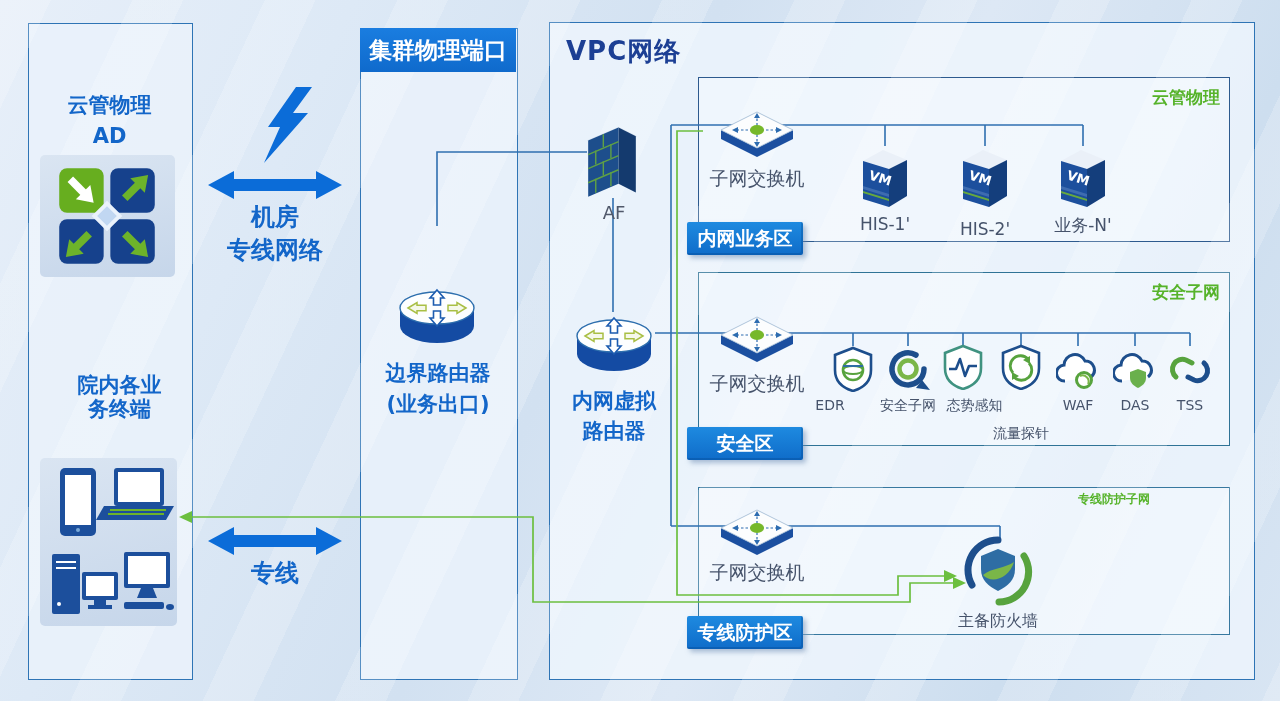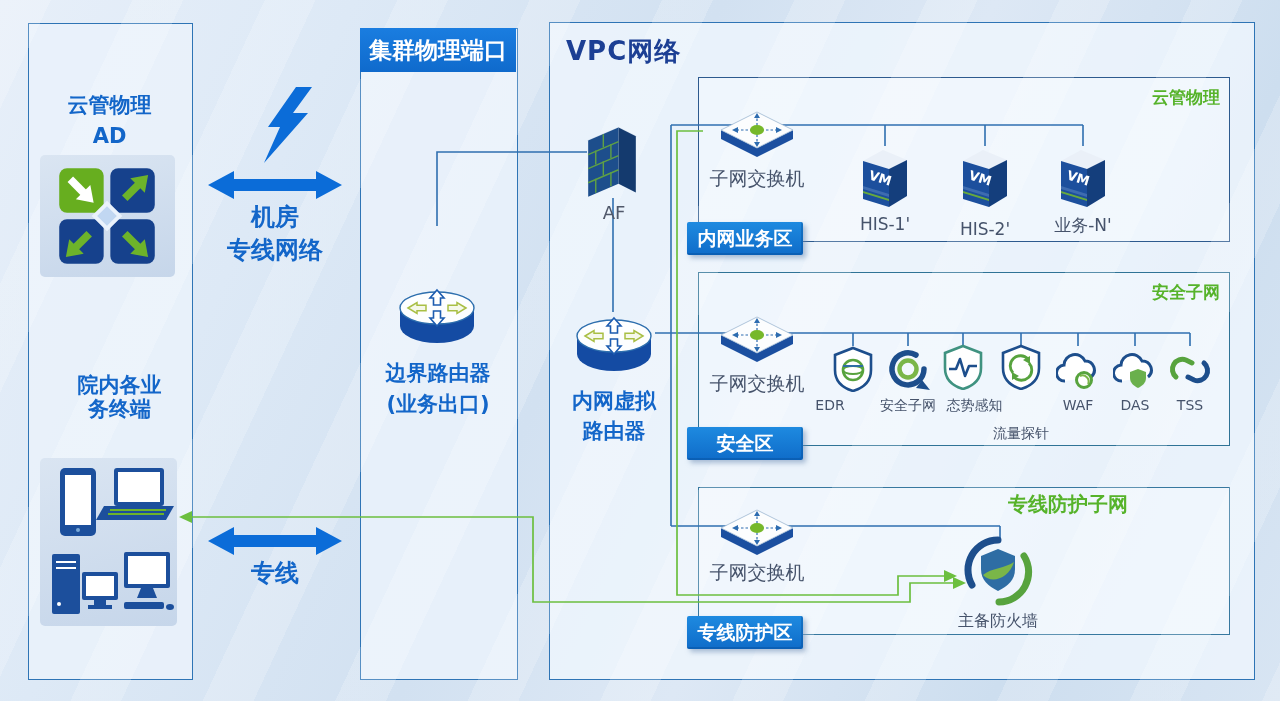--- a/index.html
+++ b/index.html
@@ -40,21 +40,21 @@
   <div class="box" style="left:549px;top:22px;width:704px;height:656px;background:rgba(238,245,252,.82);"></div>
   <div class="lbl" style="left:566px;top:34px;width:220px;text-align:left;font-size:26px;font-weight:bold;color:#1c3f94;letter-spacing:1px;z-index:3;">VPC网络</div>
 
   <div class="subnet" style="left:698px;top:77px;width:530px;height:163px;border-color:#2d5a8e;"></div>
   <div class="lbl green-lbl" style="left:1008px;top:86px;width:212px;text-align:right;font-size:17px;z-index:3;">云管物理</div>
 
   <div class="subnet" style="left:698px;top:272px;width:530px;height:172px;border-color:#2f7396;"></div>
   <div class="lbl green-lbl" style="left:1008px;top:281px;width:212px;text-align:right;font-size:17px;z-index:3;">安全子网</div>
 
   <div class="subnet" style="left:698px;top:487px;width:530px;height:146px;border-color:#37789f;"></div>
-  <div class="lbl green-lbl" style="left:1008px;top:491px;width:212px;text-align:left;font-size:20px;z-index:3;">专线防护子网</div>
+  <div class="lbl green-lbl" style="left:1008px;top:491px;width:212px;text-align:center;font-size:12px;z-index:3;">专线防护子网</div>
 
   <svg class="abs z2" width="1280" height="701" style="left:0;top:0;">
     <g stroke="#2f6fb0" stroke-width="1.6" fill="none">
       <path d="M437,226 V152 H587"></path>
       <path d="M613,198 V312"></path>
       <path d="M655,333 H1190"></path>
       <path d="M671,125 V526"></path>
       <path d="M671,125 H1083"></path>
       <path d="M885,125 V146 M985,125 V146 M1083,125 V146"></path>
       <path d="M853,333 V346 M908,333 V346 M963,333 V346 M1021,333 V346 M1078,333 V346 M1135,333 V346 M1190,333 V346"></path>

